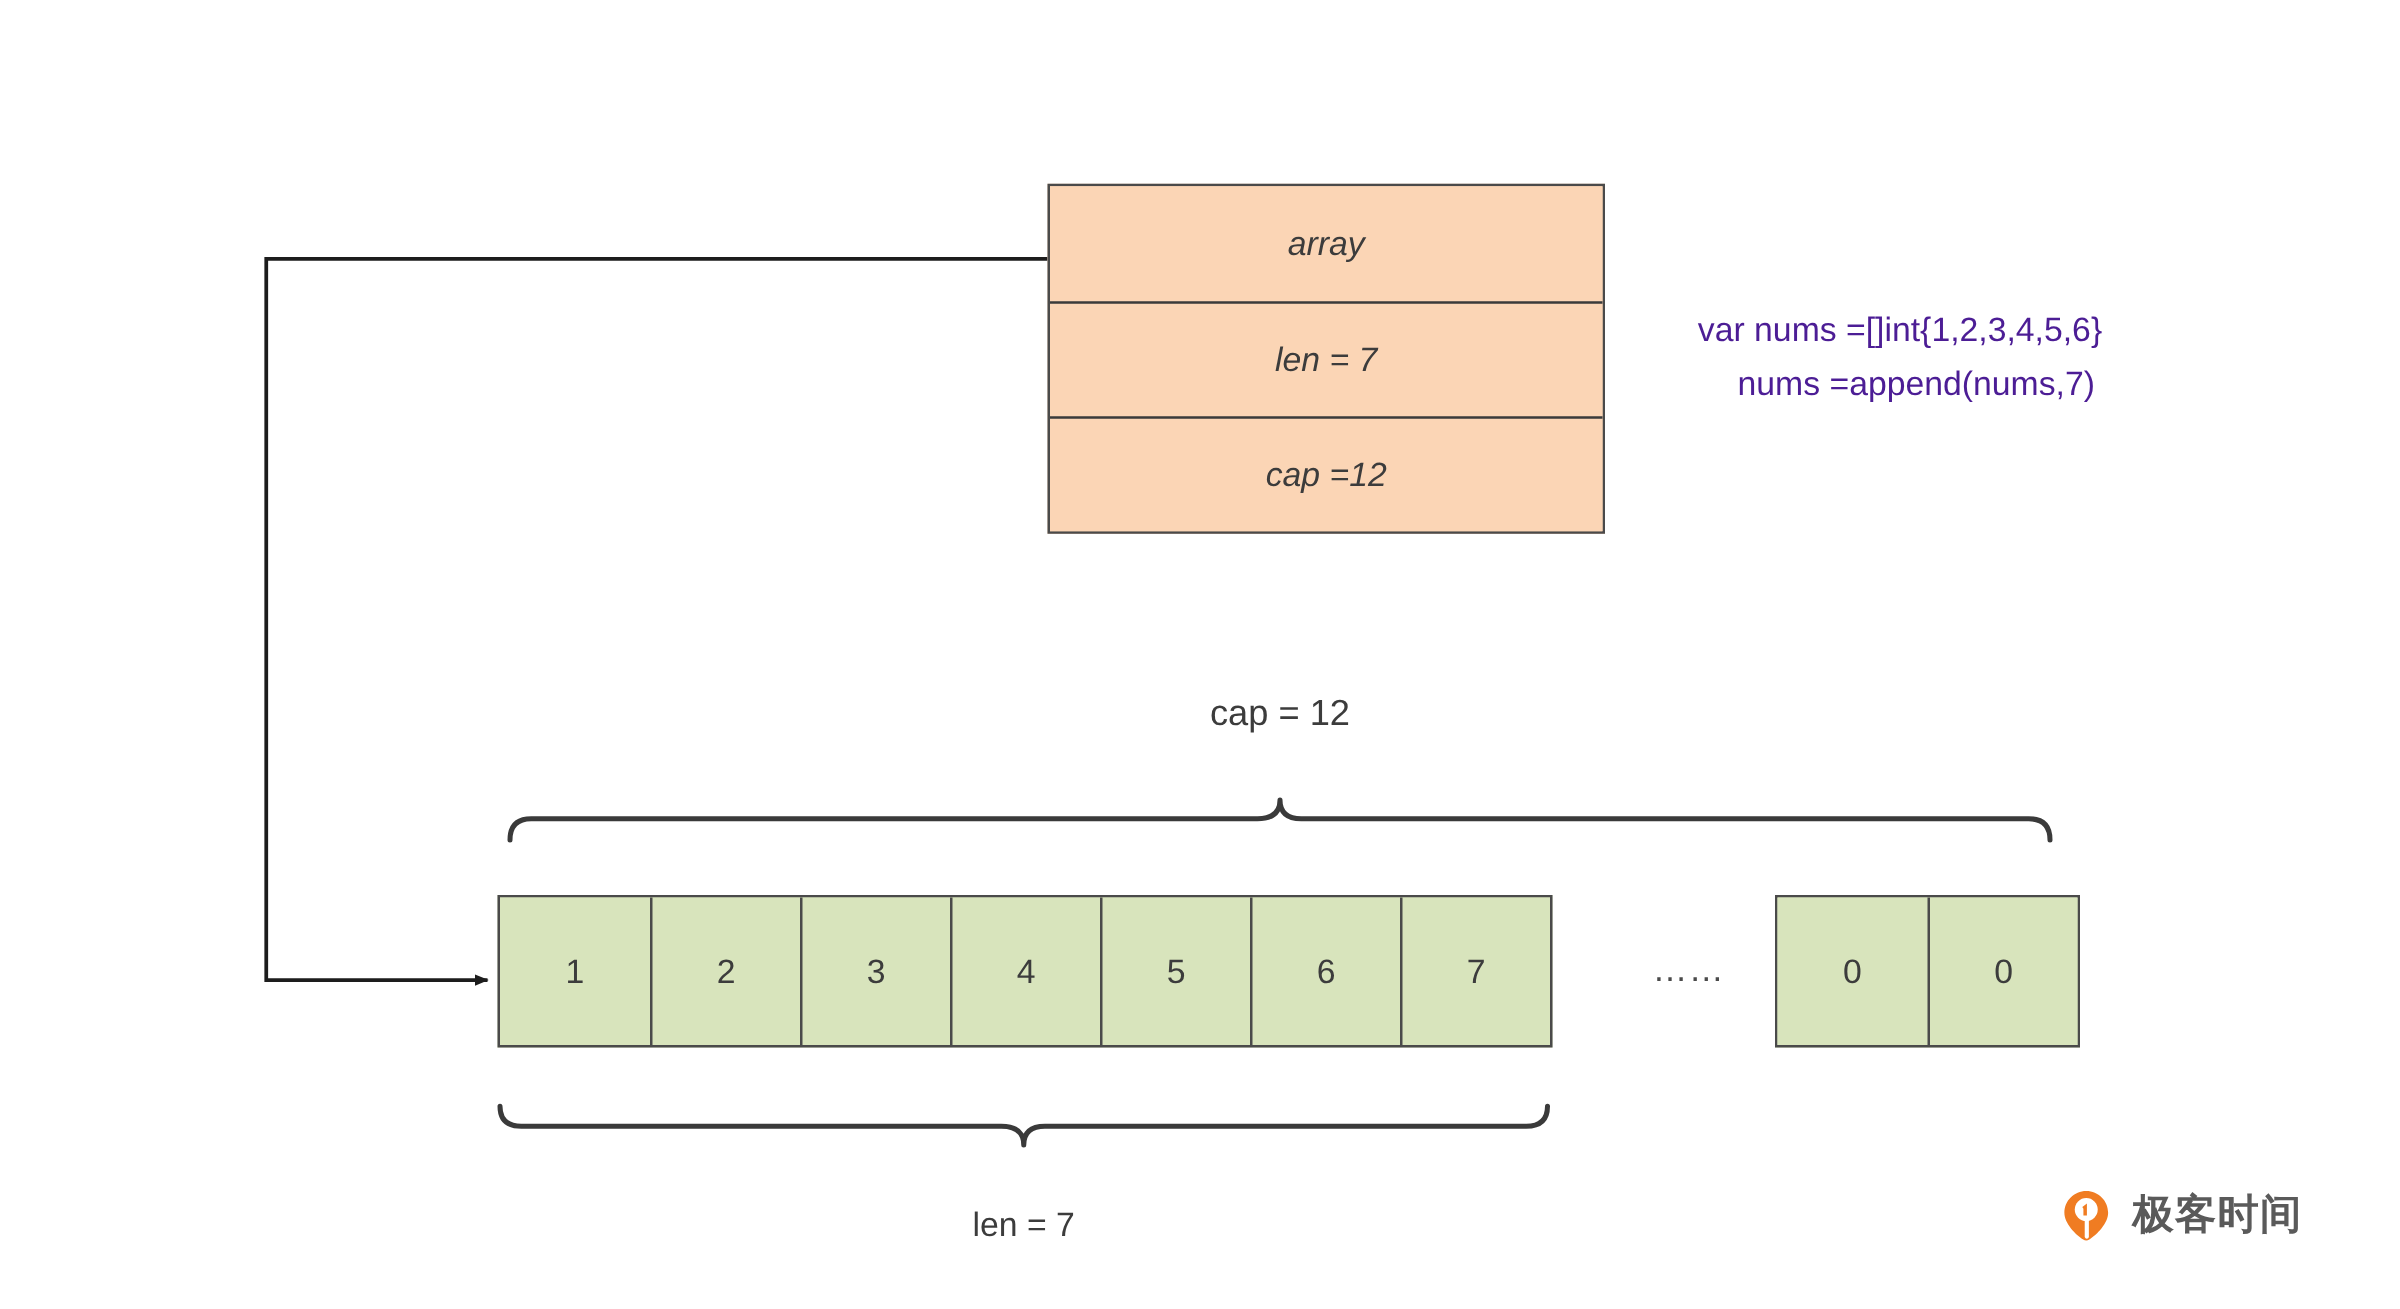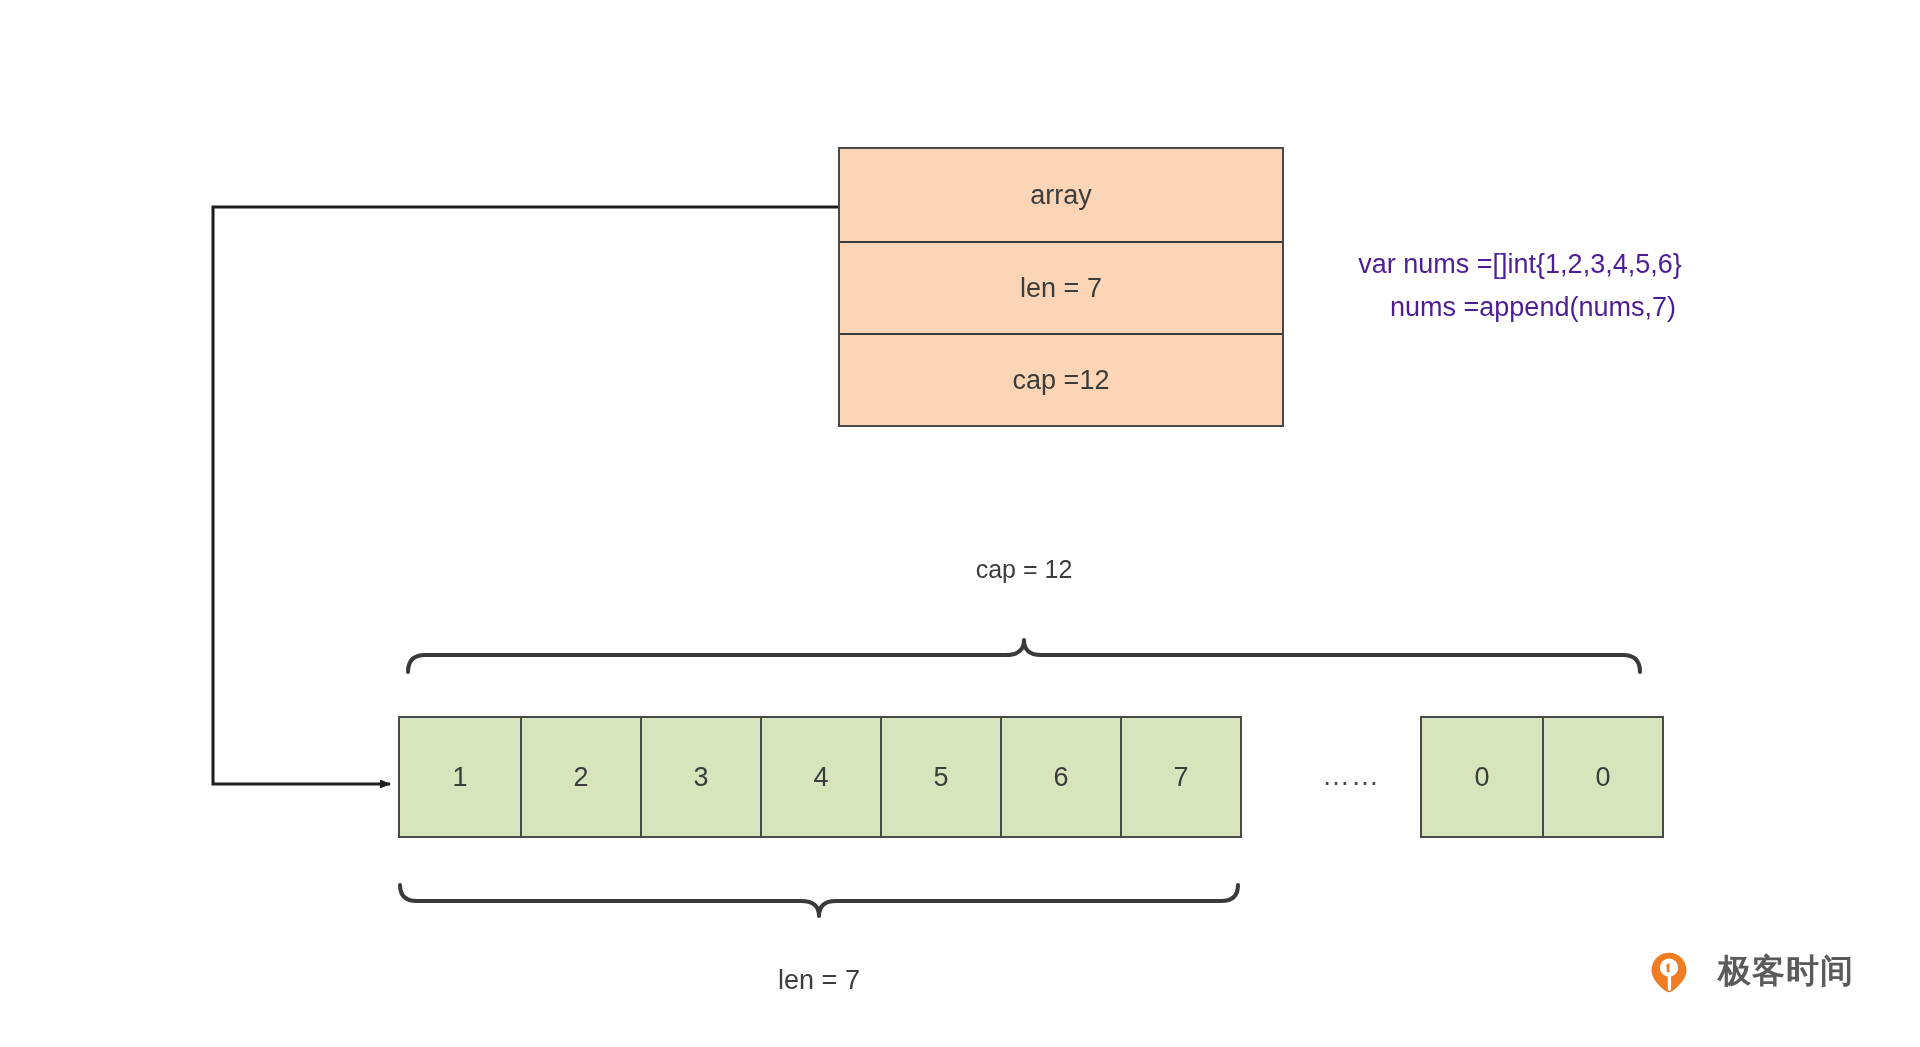--- a/index.html
+++ b/index.html
@@ -56,20 +56,21 @@
   }
   .slice-row {
     height: 92px;
     display: flex;
     align-items: center;
     justify-content: center;
     font-size: 27px;
     color: #3c3c3c;
     box-sizing: border-box;
     background: #fbd5b5;
+    font-style: italic;
   }
   .slice-row + .slice-row {
     border-top: 2px solid #3a3a3a;
   }
 
   
   .code-block {
     position: absolute;
     left: 1285px;
     top: 243px;
@@ -83,21 +84,21 @@
   .code-line { display: block; }
   .code-line.indented { padding-left: 26px; }
 
   
   .cap-label {
     position: absolute;
     left: 408px;
     top: 555px;
     width: 1232px;
     text-align: center;
-    font-size: 25px;
+    font-size: 29px;
     color: #3c3c3c;
     white-space: nowrap;
   }
 
   
   .len-label {
     position: absolute;
     left: 400px;
     top: 965px;
     width: 838px;
@@ -154,21 +155,21 @@
     white-space: nowrap;
   }
 
   
   .watermark {
     position: absolute;
     left: 1648px;
     top: 949px;
     display: flex;
     align-items: center;
-    gap: 28px;
+    gap: 16px;
   }
   .wm-logo {
     width: 42px;
     height: 42px;
     flex: none;
   }
   .wm-text {
     font-size: 33px;
     font-weight: bold;
     color: #5a5a5a;

